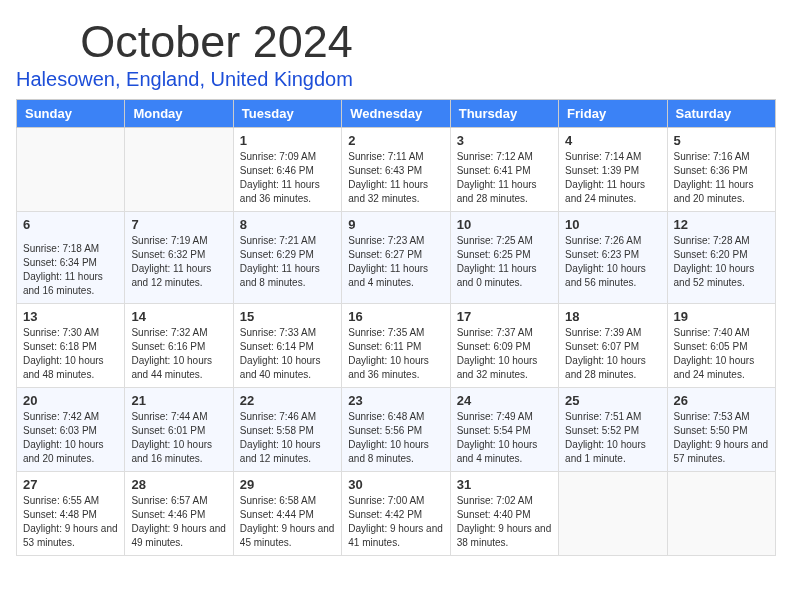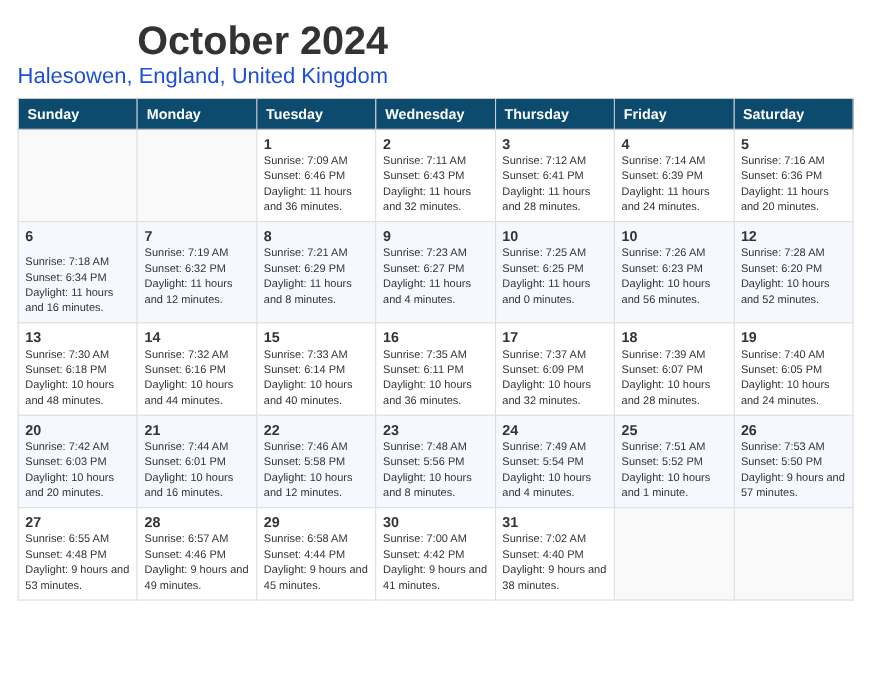--- a/index.html
+++ b/index.html
@@ -18,35 +18,35 @@
     }
     .logo {
       display: flex;
       align-items: center;
       gap: 4px;
     }
     .title-section {
       text-align: right;
     }
     .month-title {
-      font-size: 36px;
-      font-weight: bold;
+      font-size: 45px;
+      font-weight: normal;
       color: #333;
     }
     .subtitle {
       font-size: 20px;
       color: #1d4ed8;
     }
     table {
       width: 100%;
       border-collapse: collapse;
       table-layout: fixed;
     }
     th {
-      background-color: #0c4a6e;
+      background-color: #3b82f6;
       color: #fff;
       text-align: left;
       padding: 6px 8px;
       font-size: 13px;
       font-weight: bold;
       border: 1px solid #ccc;
     }
     td {
       border: 1px solid #ddd;
       vertical-align: top;
@@ -117,21 +117,21 @@
         </td>
         <td>
           <span class="day-number">3</span>
           <div class="day-info" style="white-space: pre-line;">Sunrise: 7:12 AM
 Sunset: 6:41 PM
 Daylight: 11 hours and 28 minutes.</div>
         </td>
         <td>
           <span class="day-number">4</span>
           <div class="day-info" style="white-space: pre-line;">Sunrise: 7:14 AM
-Sunset: 6:39 PM
+Sunset: 1:39 PM
 Daylight: 11 hours and 24 minutes.</div>
         </td>
         <td>
           <span class="day-number">5</span>
           <div class="day-info" style="white-space: pre-line;">Sunrise: 7:16 AM
 Sunset: 6:36 PM
 Daylight: 11 hours and 20 minutes.</div>
         </td>
       </tr>
       <tr>
@@ -236,21 +236,21 @@
 Daylight: 10 hours and 16 minutes.</div>
         </td>
         <td>
           <span class="day-number">22</span>
           <div class="day-info" style="white-space: pre-line;">Sunrise: 7:46 AM
 Sunset: 5:58 PM
 Daylight: 10 hours and 12 minutes.</div>
         </td>
         <td>
           <span class="day-number">23</span>
-          <div class="day-info" style="white-space: pre-line;">Sunrise: 7:48 AM
+          <div class="day-info" style="white-space: pre-line;">Sunrise: 6:48 AM
 Sunset: 5:56 PM
 Daylight: 10 hours and 8 minutes.</div>
         </td>
         <td>
           <span class="day-number">24</span>
           <div class="day-info" style="white-space: pre-line;">Sunrise: 7:49 AM
 Sunset: 5:54 PM
 Daylight: 10 hours and 4 minutes.</div>
         </td>
         <td>

